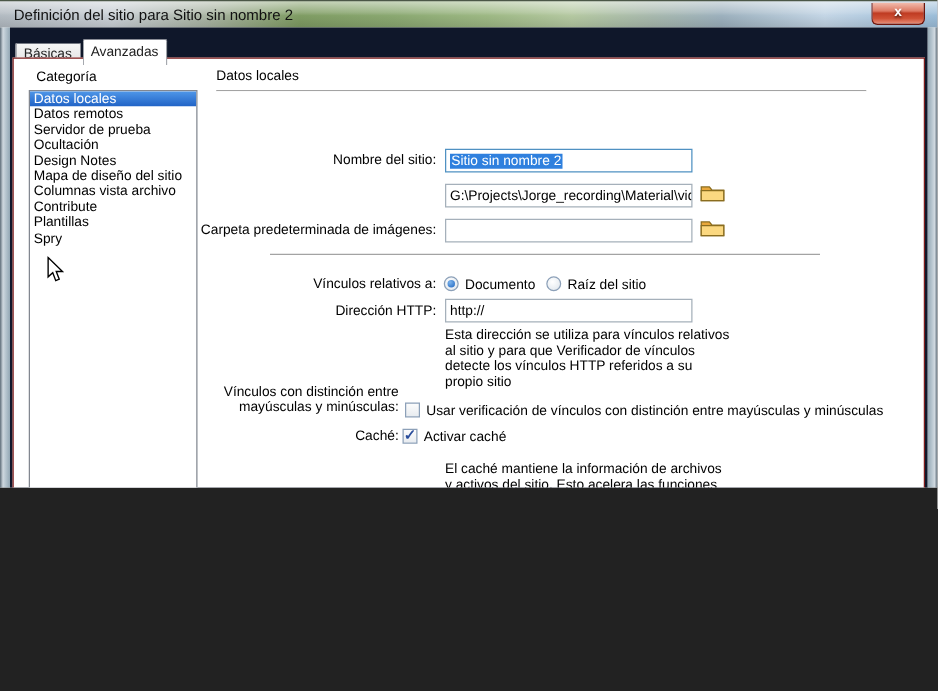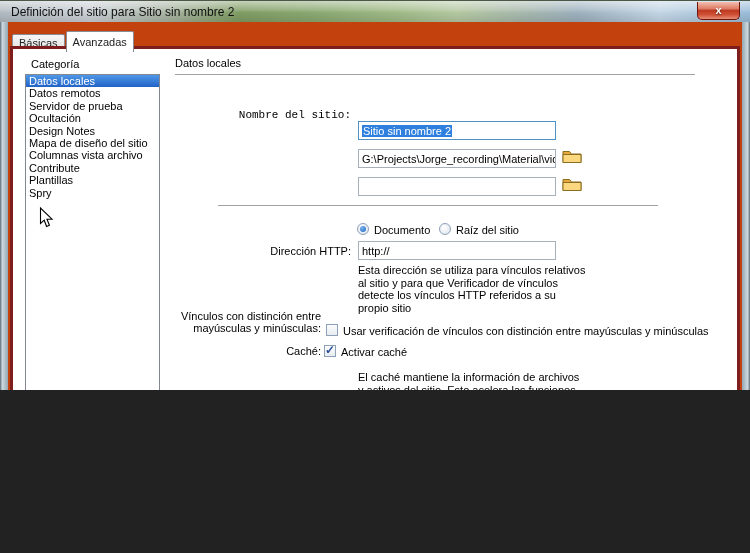--- a/index.html
+++ b/index.html
@@ -27,31 +27,31 @@
     background:linear-gradient(to right, #5d6c78 0%, #cfd8df 30%, #b4c3cd 60%, #93a7b4 100%);
   }
   .frame-left { left:0; }
   .frame-right { left:742px; background:linear-gradient(to left, #5d6c78 0%, #cfd8df 30%, #b4c3cd 60%, #93a7b4 100%); }
   .frame-bottom {
     position:absolute; left:0; top:543px; width:750px; height:10px;
     background:linear-gradient(to bottom, #e6eef5 0%, #b9cfe0 35%, #7e9fbe 65%, #2a3d50 82%, #0c1520 100%);
   }
 
   
-  .dialog { position:absolute; left:8px; top:22px; width:734px; height:521px; background:#c2410c; }
+  .dialog { position:absolute; left:8px; top:22px; width:734px; height:521px; background:#0f172a; }
 
   .tabs { position:absolute; left:4px; top:4px; height:25px; display:flex; align-items:flex-end; }
   .tab {
     padding:2px 6px 2px 6px; margin-right:1px; height:17px; line-height:13px;
     background:linear-gradient(#f6f6f6, #e2e2e2); border:1px solid #898c95; border-bottom:none;
     border-radius:2px 2px 0 0; cursor:pointer; color:#222;
   }
   .tab.active { background:#fff; height:21px; line-height:17px; position:relative; z-index:3; margin-bottom:-1px;text-align:center; }
 
-  .page { position:absolute; left:2px; top:24px; width:730px; height:490px; background:#fff; border:3px solid #7f1d1d; z-index:2;padding-left:24px; }
+  .page { position:absolute; left:2px; top:24px; width:730px; height:490px; background:#fff; border:1px solid #7f1d1d; z-index:2;padding-left:24px; }
 
   
   .cat-label { position:absolute; left:18px; top:9px; }
   .listbox { position:absolute; left:12px; top:25px; width:135px; height:447px; background:#fff; border:1px solid #828790; overflow:hidden; }
   .li { height:12.4px; line-height:12.4px; padding-left:3px; white-space:nowrap; cursor:default; }
   .li.sel { background:linear-gradient(#4f97e8, #2163c6); color:#fff; }
 
   .cursor { position:absolute; left:26px; top:158px; z-index:5; }
 
   
@@ -132,47 +132,49 @@
         <div class="li">Spry</div>
       </div>
 
       <svg class="cursor" width="15" height="22" viewBox="0 0 15 22">
         <path d="M1.5 1 L1.5 16.5 L5.2 13.2 L7.6 19.5 L10.4 18.3 L8 12.2 L13 12.2 Z" fill="#fff" stroke="#000" stroke-width="1.1"></path>
       </svg>
 
       <div class="panel-header">Datos locales</div>
       <div class="etched hr1"></div>
 
-      <div class="flabel" style="top:60px;font-family:Liberation Mono, monospace;">Nombre del sitio:</div>
+      <div class="flabel" style="top:75px;">Nombre del sitio:</div>
       <div class="textbox focused" style="top:72px;">
         <span class="sel-text">Sitio sin nombre 2</span>
       </div>
 
       <div class="textbox" style="top:100px;">
         <span>G:\Projects\Jorge_recording\Material\vid0</span>
       </div>
       <button class="folder-btn" style="top:100px;">
         <svg width="20" height="16" viewBox="0 0 20 16">
           <path d="M1 2.5 h6.5 l2 2.5 H19 V13.5 H1 Z" fill="#e9a83c" stroke="#8a6d1f"></path>
           <path d="M1 5.5 H19 V13.5 H1 Z" fill="#fbd880" stroke="#8a6d1f"></path>
         </svg>
       </button>
 
+      <div class="flabel" style="top:131px;">Carpeta predeterminada de imágenes:</div>
       <div class="textbox" style="top:128px;">
         <span></span>
       </div>
       <button class="folder-btn" style="top:128px;">
         <svg width="20" height="16" viewBox="0 0 20 16">
           <path d="M1 2.5 h6.5 l2 2.5 H19 V13.5 H1 Z" fill="#e9a83c" stroke="#8a6d1f"></path>
           <path d="M1 5.5 H19 V13.5 H1 Z" fill="#fbd880" stroke="#8a6d1f"></path>
         </svg>
       </button>
 
       <div class="etched hr2"></div>
 
+      <div class="flabel" style="top:174px;">Vínculos relativos a:</div>
       <div class="radio sel" style="left:344px; top:174px;"></div>
       <div class="rlabel" style="left:361px; top:175px;">Documento</div>
       <div class="radio" style="left:426px; top:174px;"></div>
       <div class="rlabel" style="left:443px; top:175px;">Raíz del sitio</div>
 
       <div class="flabel" style="top:196px;">Dirección HTTP:</div>
       <div class="textbox" style="top:192px;">
         <span>http://</span>
       </div>
       <div class="help" style="top:215px; width:230px;">Esta dirección se utiliza para vínculos relativos

